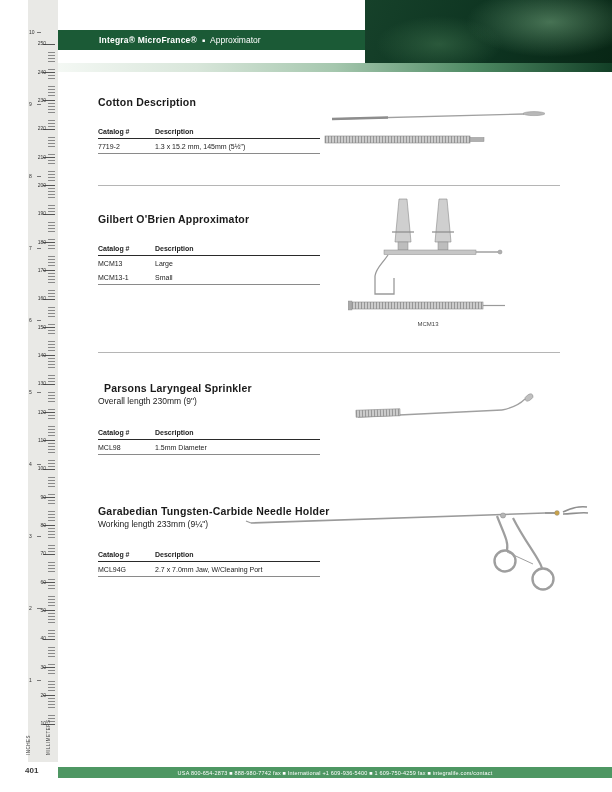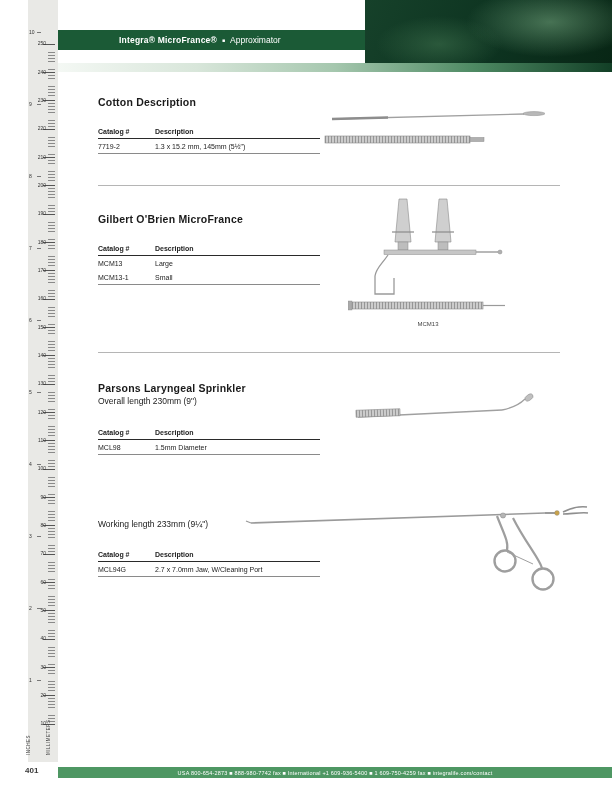--- a/index.html
+++ b/index.html
@@ -18,21 +18,21 @@
   .in-num  { position: absolute; left: 1px; width: 6px; font-size: 5px; line-height: 5px; color: #333; }
   .in-tick { position: absolute; left: 9px; width: 4px; height: 1px; background: #777; }
   .vlabel { position: absolute; font-size: 4.5px; color: #444; letter-spacing: 0.5px;
     transform: rotate(-90deg); transform-origin: left bottom; white-space: nowrap; }
   .pagenum { position: absolute; left: 25px; top: 766px; font-size: 8px; font-weight: bold; color: #3a3a3a; }
 
   
   .header-bar { position: absolute; left: 58px; top: 30px; width: 307px; height: 20px;
     background: var(--header-green, #1b5a36); display: flex; align-items: center;
     padding-left: 41px; color: #fff; font-size: 8.5px; }
-  .header-bar .brand { font-weight: bold; letter-spacing: 0.2px; margin-left: 20px; }
+  .header-bar .brand { font-weight: bold; letter-spacing: 0.2px; }
   .header-bar .sep { font-size: 5px; margin: 0 5px; }
   .photo { position: absolute; left: 365px; top: 0; width: 247px; height: 63px;
     background:
       radial-gradient(ellipse 120px 50px at 75% 35%, rgba(120,170,130,0.55), rgba(0,0,0,0) 70%),
       radial-gradient(ellipse 90px 40px at 30% 70%, rgba(60,110,75,0.6), rgba(0,0,0,0) 70%),
       linear-gradient(115deg, #16412a 0%, var(--photo-dark-green, #0d3320) 55%, #082615 100%); }
   .grad-strip { position: absolute; left: 58px; top: 63px; width: 554px; height: 9px;
     background: linear-gradient(to right, #f4f8f4 0%, #d8e6da 25%, #a5c7ae 50%, #4e8a63 75%, #123f26 100%); }
 
   
@@ -163,21 +163,21 @@
       </pattern>
     </defs>
     <line x1="14" y1="15" x2="206" y2="10" stroke="#a0a0a0" stroke-width="1.4"></line>
     <line x1="14" y1="15" x2="70" y2="13.5" stroke="#8d8d8d" stroke-width="2.4"></line>
     <ellipse cx="216" cy="9.6" rx="11" ry="2" fill="#b8b8b8" stroke="#8a8a8a" stroke-width="0.5"></ellipse>
     <rect x="7" y="32" width="145" height="7" fill="url(#ribs1)" stroke="#8a8a8a" stroke-width="0.6"></rect>
     <rect x="152" y="33.5" width="14" height="4" fill="#b0b0b0" stroke="#8a8a8a" stroke-width="0.5"></rect>
   </svg>
   <div class="divider" style="top:185px;"></div>
 
-  <div class="ptitle" style="left:98px; top:213px;">Gilbert O'Brien MicroFrance</div>
+  <div class="ptitle" style="left:98px; top:213px;">Gilbert O'Brien Approximator</div>
   <div class="ptable" style="left:98px; top:241px;">
     <div class="trow thead">
       <span class="ccat">Catalog #</span>
       <span class="cdesc">Description</span>
     </div>
     <div class="trow">
       <span class="ccat">MCM13</span>
       <span class="cdesc">Large</span>
     </div>
     <div class="trow">
@@ -202,21 +202,21 @@
     <line x1="128" y1="56" x2="150" y2="56" stroke="#9a9a9a" stroke-width="1.4"></line>
     <circle cx="152" cy="56" r="2" fill="#b0b0b0" stroke="#8a8a8a" stroke-width="0.5"></circle>
     <path d="M40,59 C34,68 28,72 27,80 L27,98 L46,98 L46,82" fill="none" stroke="#9a9a9a" stroke-width="1.3"></path>
     <rect x="3" y="106" width="132" height="7" fill="url(#ribs2)" stroke="#8a8a8a" stroke-width="0.6"></rect>
     <rect x="0" y="105" width="4" height="9" fill="#aaaaaa" stroke="#8a8a8a" stroke-width="0.4"></rect>
     <line x1="135" y1="109.5" x2="157" y2="109.5" stroke="#9a9a9a" stroke-width="1.2"></line>
   </svg>
   <div class="pcaption" style="left:348px; top:321px;">MCM13</div>
   <div class="divider" style="top:352px;"></div>
 
-  <div class="ptitle" style="left:98px; top:382px;">Parsons Laryngeal Sprinkler</div>
+  <div class="ptitle" style="left:104px; top:382px;">Parsons Laryngeal Sprinkler</div>
   <div class="psub" style="left:98px; top:396px;">Overall length 230mm (9")</div>
   <div class="ptable" style="left:98px; top:425px;">
     <div class="trow thead">
       <span class="ccat">Catalog #</span>
       <span class="cdesc">Description</span>
     </div>
     <div class="trow">
       <span class="ccat">MCL98</span>
       <span class="cdesc">1.5mm Diameter</span>
     </div>
@@ -227,20 +227,21 @@
         <rect width="3" height="8" fill="#cccccc"></rect>
           <rect x="1.1" width="0.9" height="8" fill="#909090"></rect>
       </pattern>
     </defs>
     <line x1="6" y1="25" x2="150" y2="18" stroke="#a0a0a0" stroke-width="1.3"></line>
     <rect x="4" y="17.5" width="44" height="7" fill="url(#ribs3)" stroke="#8a8a8a" stroke-width="0.6" transform="rotate(-2 26 21)"></rect>
     <path d="M150,18 C160,16 168,12 173,7" fill="none" stroke="#a0a0a0" stroke-width="1.3"></path>
     <ellipse cx="177" cy="5.5" rx="4.5" ry="2.8" fill="#c0c0c0" stroke="#8a8a8a" stroke-width="0.5" transform="rotate(-35 177 5.5)"></ellipse>
   </svg>
 
+  <div class="ptitle" style="left:98px; top:505px;">Garabedian Tungsten-Carbide Needle Holder</div>
   <div class="psub" style="left:98px; top:519px;">Working length 233mm (9¼")</div>
   <div class="ptable" style="left:98px; top:547px;">
     <div class="trow thead">
       <span class="ccat">Catalog #</span>
       <span class="cdesc">Description</span>
     </div>
     <div class="trow">
       <span class="ccat">MCL94G</span>
       <span class="cdesc">2.7 x 7.0mm Jaw, W/Cleaning Port</span>
     </div>

